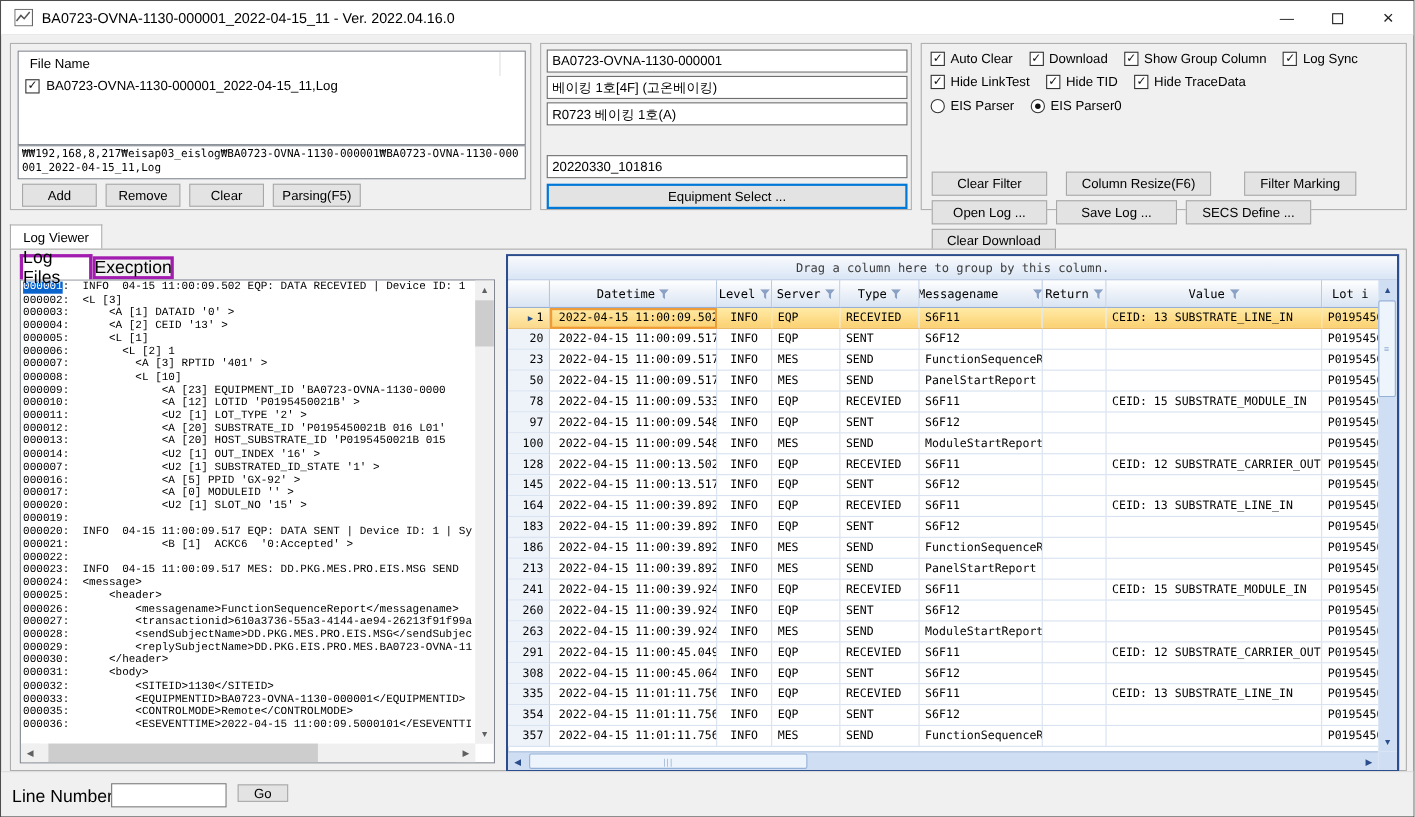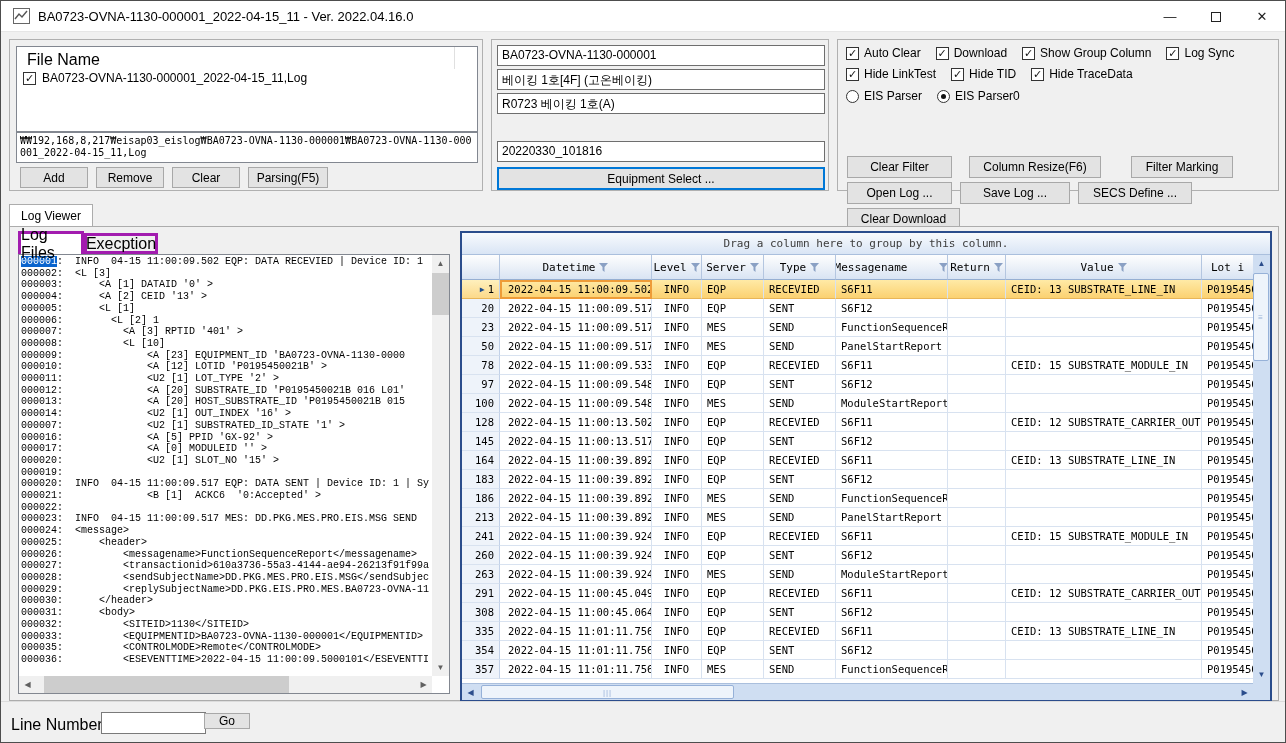--- a/index.html
+++ b/index.html
@@ -16,21 +16,21 @@
   .win-btn .maxi { display:inline-block; width:10px; height:10px; border:1px solid #222; }
 
   
   .groupbox { position:absolute; border:1px solid #b0b0b0; background:#f0f0f0; }
   #file-panel { left:8px; top:38px; width:474px; height:152px; }
   #equip-panel { left:490px; top:38px; width:338px; height:152px; }
   #options-panel { left:836px; top:38px; width:442px; height:152px; }
 
   
   .file-list { position:absolute; left:6px; top:6px; width:462px; height:86px; background:#fff; border:1px solid #828790; overflow:hidden; }
-  .file-list-header { position:relative; height:22px; font-size:16px; color:#000; padding:4px 0 0 10px; }
+  .file-list-header { position:relative; height:22px; font-size:12px; color:#000; padding:4px 0 0 10px; }
   .file-list-header .col-divider { position:absolute; right:22px; top:0; width:1px; height:22px; background:#e0e0e0; }
   .file-item { display:flex; align-items:center; gap:6px; padding:2px 0 0 6px; font-size:12px; }
   .path-box { position:absolute; left:6px; top:92px; width:462px; height:31px; background:#fff; border:1px solid #828790; font-family:"DejaVu Sans Mono", monospace; font-size:10px; line-height:12px; padding:2px 3px; overflow:hidden; white-space:pre-wrap; word-break:break-all; }
   .file-buttons { position:absolute; left:10px; top:127px; display:flex; gap:8px; }
 
   
   .btn { background:#e3e3e3; border:1px solid #a8a8a8; font-size:12px; color:#000; height:21px; display:flex; align-items:center; justify-content:center; font-family:"Liberation Sans", sans-serif; }
   .btn.w68 { width:68px; } .btn.w80 { width:80px; }
 
   
@@ -90,21 +90,21 @@
   .gsb-v { position:absolute; top:22px; right:0; bottom:17px; width:17px; background:#cfdef2; }
   .gsb-h { position:absolute; left:0; right:17px; bottom:0; height:17px; background:#cfdef2; border-top:1px solid #aabfdd; }
   .gsb-btn { position:absolute; width:17px; height:17px; display:flex; align-items:center; justify-content:center; color:#2b4d8c; font-size:8px; }
   .gsb-thumb { position:absolute; background:#eef4fb; border:1px solid #96b1d8; border-radius:2px; display:flex; align-items:center; justify-content:center; color:#96b1d8; font-size:8px; letter-spacing:1px; }
   .gsb-corner { position:absolute; right:0; bottom:0; width:17px; height:17px; background:#cfdef2; }
 
   
   #bottom-bar { position:absolute; left:0; top:700px; width:100%; height:42px; background:#f0f0f0; border-top:1px solid #dcdcdc; }
   #line-number-label { position:absolute; left:10px; top:14px; font-size:16px; }
   #line-number-input { position:absolute; left:100px; top:10px; width:105px; height:22px; background:#fff; border:1px solid #7a7a7a; font-size:12px; padding:0 4px; }
-  #go-btn { position:absolute; left:203px; top:11px; width:46px; height:16px; }
+  #go-btn { position:absolute; left:215px; top:11px; width:46px; height:16px; }
 
   .funnel { flex:0 0 auto; }
 </style>
 </head>
 <body>
 
 <div id="window">
 
   <div id="titlebar">
     <svg class="app-icon" viewBox="0 0 17 16">

